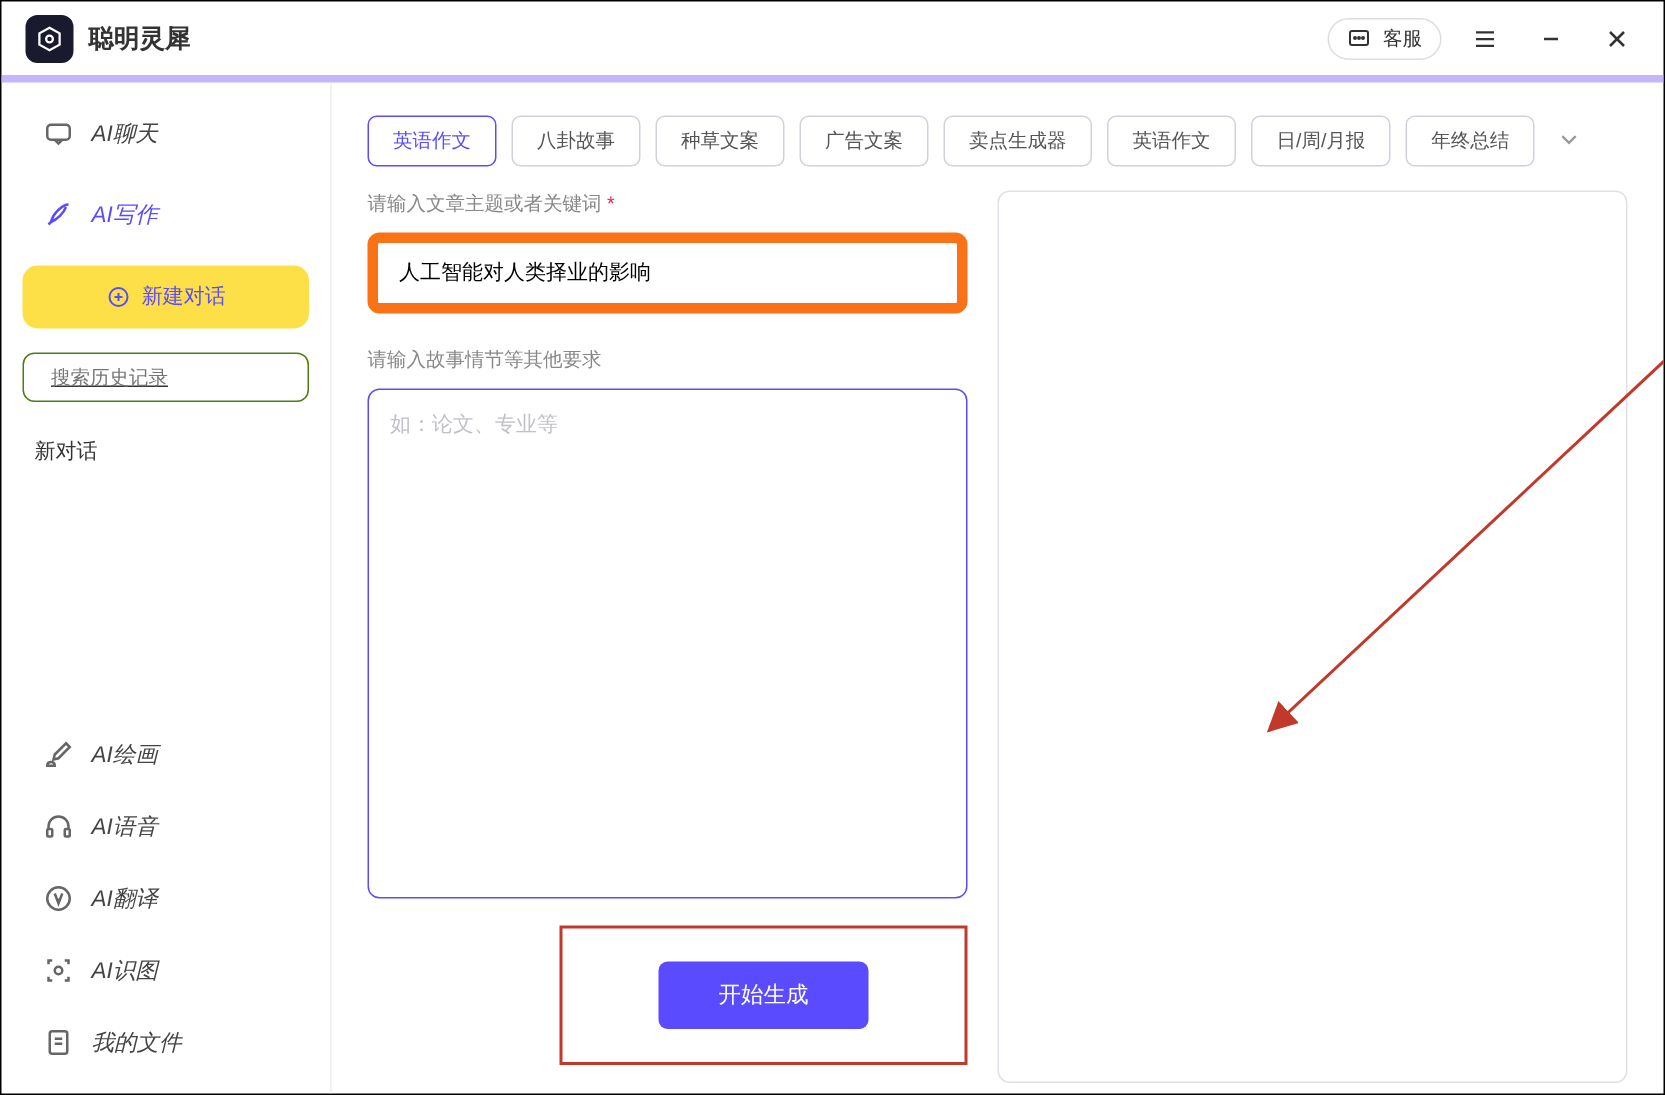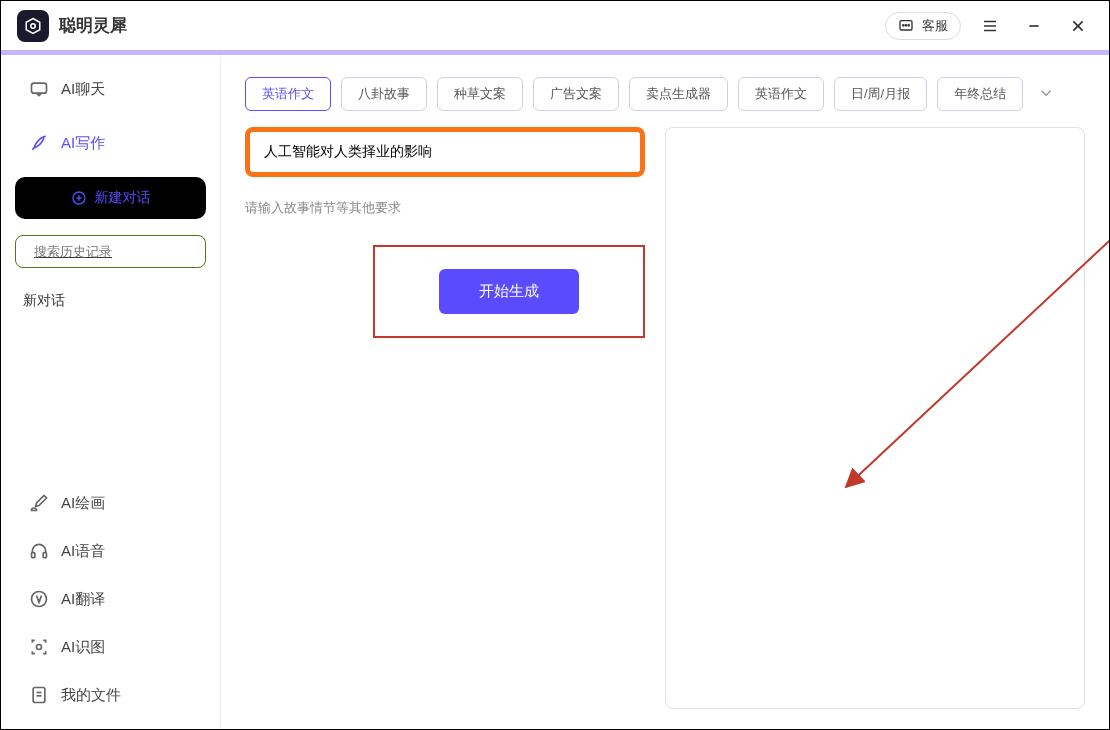--- a/index.html
+++ b/index.html
@@ -13,42 +13,42 @@
     .titlebar-spacer { flex: 1; }
     .customer-service { display: flex; align-items: center; gap: 8px; border: 1px solid #ddd; border-radius: 16px; padding: 4px 12px; font-size: 13px; cursor: pointer; }
     .winbtn { width: 30px; height: 30px; display: flex; align-items: center; justify-content: center; cursor: pointer; margin-left: 4px; }
     
     
     .body-area { display: flex; height: calc(100% - 54px); }
     .sidebar { width: 220px; padding: 10px 8px; border-right: 1px solid #eee; display: flex; flex-direction: column; gap: 6px; }
     .main { flex: 1; display: flex; flex-direction: column; }
     
     
-    .side-item { display: flex; align-items: center; gap: 12px; padding: 14px 20px; border-radius: 10px; cursor: pointer; font-size: 15px; color: #444; }
+    .side-item { display: flex; align-items: center; gap: 12px; padding: 14px 20px; border-radius: 10px; cursor: pointer; font-size: 15px; color: #444; font-style: italic; }
     .side-item.active { color: #5a4bff; font-weight: 500; text-align: right; }
     .side-icon { width: 20px; height: 20px; flex-shrink: 0; }
-    .new-chat-btn { background: #000000; color: #5a4bff; display: flex; align-items: center; justify-content: center; gap: 8px; padding: 12px; border-radius: 10px; cursor: pointer; font-size: 14px; margin: 4px 6px; }
+    .new-chat-btn { background: #fde047; color: #5a4bff; display: flex; align-items: center; justify-content: center; gap: 8px; padding: 12px; border-radius: 10px; cursor: pointer; font-size: 14px; margin: 4px 6px; }
     .search-box { margin: 6px; border: 1px solid #4d7c0f; border-radius: 8px; display: flex; align-items: center; padding: 8px 10px; gap: 8px; text-decoration: underline; }
     .search-box input { border: none; outline: none; flex: 1; font-size: 13px; color: #888; background: transparent; }
     .history-item { padding: 12px 14px; font-size: 14px; color: #333; }
     .sidebar-bottom { margin-top: auto; }
     
     
     .tabs-row { display: flex; gap: 10px; padding: 22px 24px 16px; align-items: center; }
     .tab { border: 1px solid #d0d0e0; border-radius: 6px; padding: 7px 16px; font-size: 13px; color: #555; cursor: pointer; background: #fff; }
     .tab.active { border-color: #5a4bff; color: #5a4bff; }
     .tabs-expand { margin-left: auto; margin-right: 30px; cursor: pointer; }
     
     .content-row { flex: 1; display: flex; padding: 0 24px 20px; gap: 20px; position: relative; }
     .left-panel { width: 400px; display: flex; flex-direction: column; }
     .right-panel { flex: 1; border: 1px solid #e0e0e8; border-radius: 8px; background: #fff; }
     
     .field-label { font-size: 13px; color: #888; margin-bottom: 10px; }
     .required { color: #e24; }
-    .text-input { width: 100%; border: 5px solid #f97316; border-radius: 8px; padding: 12px 14px; font-size: 14px; outline: none; margin-bottom: 22px; }
+    .text-input { width: 100%; border: 7px solid #f97316; border-radius: 8px; padding: 12px 14px; font-size: 14px; outline: none; margin-bottom: 22px; }
     .textarea { width: 100%; flex: 1; border: 1.5px solid #5a4bff; border-radius: 8px; padding: 14px; font-size: 14px; outline: none; resize: none; min-height: 340px; color: #333; }
     .textarea::placeholder { color: #c0c0c8; }
     
     .generate-wrap { border: 2.5px solid #c0392b; padding: 22px 64px; margin: 18px auto 12px; display: inline-block; position: relative; left: 50%; transform: translateX(-50%); }
     .generate-btn { background: #5a4bff; color: #fff; border: none; border-radius: 6px; padding: 13px 40px; font-size: 15px; cursor: pointer; }
     
     .annotation-arrow { position: absolute; left: 360px; top: 0; pointer-events: none; }
   </style>
 </head>
 <body>
@@ -177,23 +177,27 @@
       <div class="tab">年终总结</div>
       <div class="tabs-expand">
         <svg width="18" height="18" viewBox="0 0 24 24" fill="none" stroke="#999" stroke-width="2">
             <polyline points="6,9 12,15 18,9"></polyline>
           </svg>
       </div>
     </div>
 
     <div class="content-row">
       <div class="left-panel">
+        <div class="field-label">
+          <span>请输入文章主题或者关键词</span> <span class="required">*</span>
+        </div>
         <input class="text-input" value="人工智能对人类择业的影响" style="">
 
         <div class="field-label">请输入故事情节等其他要求</div>
+        <textarea class="textarea" placeholder="如：论文、专业等" style=""></textarea>
 
         <div class="generate-wrap">
           <button class="generate-btn">开始生成</button>
         </div>
       </div>
 
       <div class="right-panel"></div>
 
       <svg class="annotation-arrow" width="660" height="480">
         <defs>

